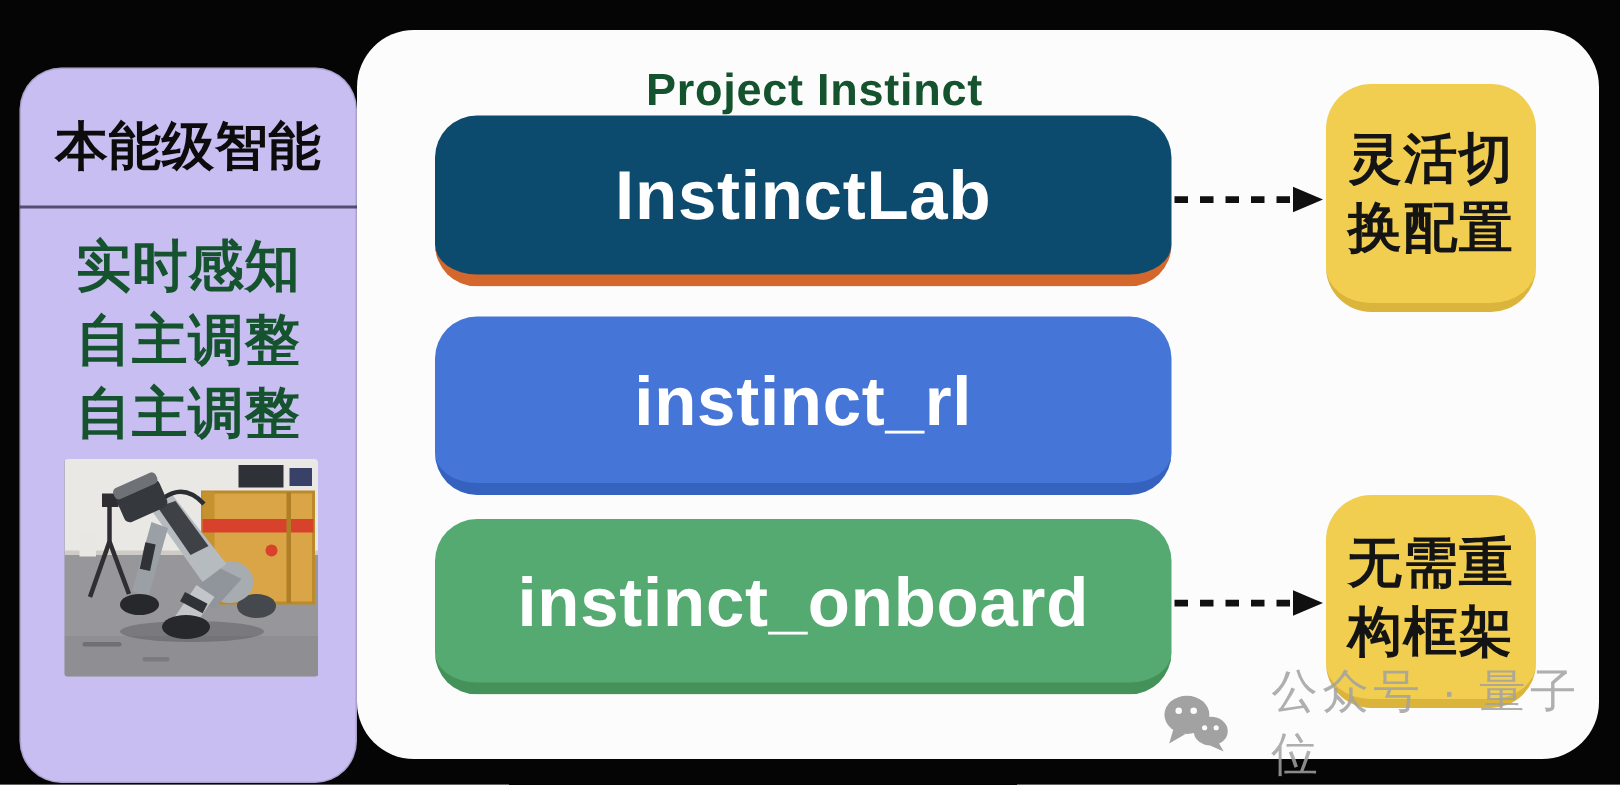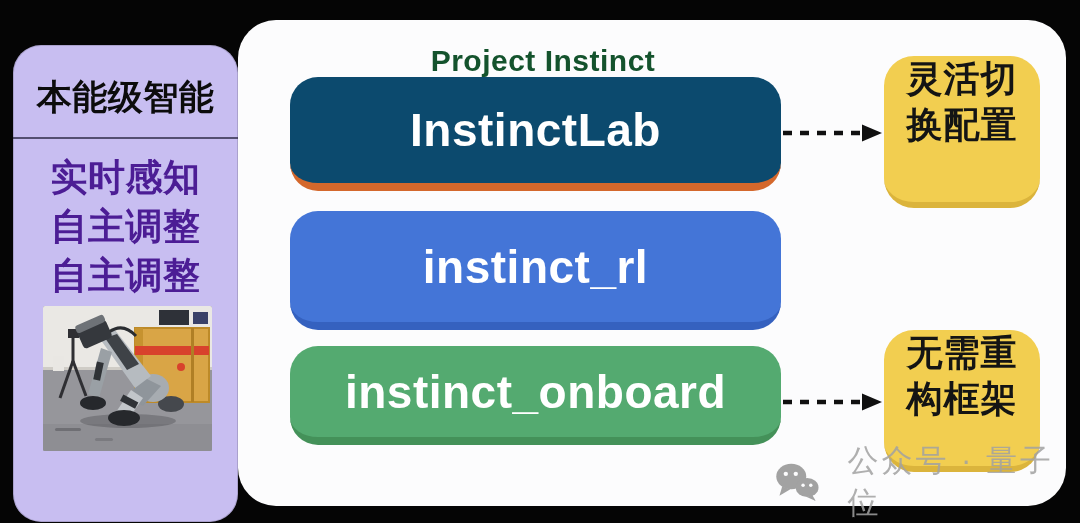--- a/index.html
+++ b/index.html
@@ -19,21 +19,21 @@
   .sidebar-title{
     margin-top:29px;text-align:center;
     font-size:35px;font-weight:700;color:#0c0c0c;letter-spacing:0.5px;
   }
   .sidebar-divider{
     margin:16px 0 0 0;border:none;border-top:2px solid rgba(45,42,70,0.75);
     width:100%;
   }
   .feature-list{margin-top:14px;text-align:center;}
   .feature-item{
-    font-size:37px;font-weight:700;color:#4c1d95;line-height:49px;letter-spacing:0.5px;
+    font-size:37px;font-weight:700;color:#14532d;line-height:49px;letter-spacing:0.5px;
   }
   .robot-photo{
     position:absolute;left:30px;top:261px;width:169px;height:145px;
     border-radius:2px;overflow:hidden;background:#96969B;
   }
   .robot-photo svg{display:block;}
 
   
   .panel{
     position:absolute;left:238px;top:20px;width:828px;height:486px;
@@ -44,25 +44,25 @@
     font-size:30px;font-weight:700;color:#14532d;letter-spacing:0.5px;
   }
   .module{
     position:absolute;left:52px;width:491px;border-radius:28px;
     display:flex;align-items:center;justify-content:center;
     box-sizing:border-box;border-bottom:8px solid transparent;
     color:#fff;font-weight:700;font-size:46px;letter-spacing:0.5px;
   }
   .module-1{top:57px;height:114px;}
   .module-2{top:191px;height:119px;}
-  .module-3{top:326px;height:99px;}
+  .module-3{top:326px;height:117px;}
 
   .callout{
-    position:absolute;left:646px;width:156px;border-radius:30px;
-    display:flex;flex-direction:column;align-items:center;justify-content:flex-start;
+    position:absolute;left:646px;width:140px;border-radius:30px;
+    display:flex;flex-direction:column;align-items:center;justify-content:center;
     box-sizing:border-box;border-bottom:6px solid transparent;
     color:#141414;font-weight:700;font-size:36px;line-height:46px;letter-spacing:1px;
   }
   .callout-1{top:36px;height:152px;}
   .callout-2{top:310px;height:142px;}
 
   .arrow{position:absolute;left:543px;width:104px;height:22px;}
   .arrow-1{top:102px;}
   .arrow-2{top:371px;}
 

